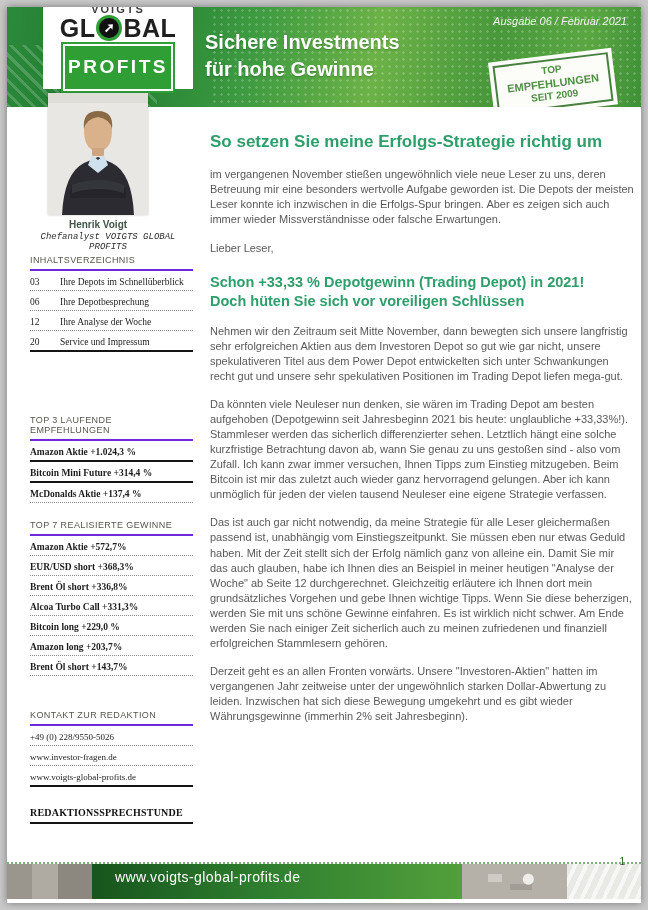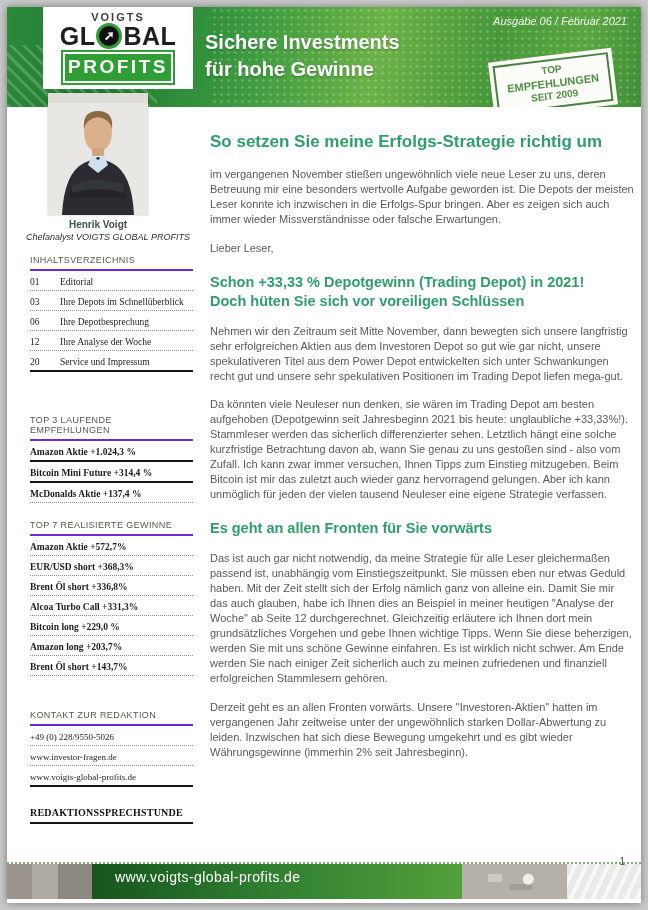--- a/index.html
+++ b/index.html
@@ -34,21 +34,21 @@
   }
   .logo-voigts{font-size:11px;letter-spacing:2px;color:#3f3f3f;font-weight:bold;line-height:1.1;}
   .logo-global{font-size:25px;font-weight:800;color:#1f1f1f;letter-spacing:.5px;line-height:1.05;display:flex;align-items:center;}
   .logo-o{
     width:20px;height:20px;border-radius:50%;background:#111;color:#fff;
     display:inline-flex;align-items:center;justify-content:center;
     font-size:13px;font-weight:bold;margin:0 1px;border:3px solid #2f9e35;box-sizing:content-box;
   }
   .logo-profits{
     background:#2f9e35;color:#fff;font-weight:700;font-size:19px;letter-spacing:2.5px;
-    padding:4px 5px;line-height:1.2;box-shadow:inset 0 0 0 2px #fff;border:2px solid #2f9e35;margin-top:1px;
+    padding:12px 5px;line-height:1.2;box-shadow:inset 0 0 0 2px #fff;border:2px solid #2f9e35;margin-top:1px;
   }
   .header-title{
     position:absolute;left:198px;top:22px;color:#fff;font-size:20px;font-weight:700;
     line-height:1.35;white-space:pre-line;text-shadow:0 1px 2px rgba(0,0,0,.25);z-index:2;
   }
   .issue{position:absolute;right:14px;top:8px;color:#eff6ec;font-style:italic;font-size:11px;z-index:2;}
   .stamp{
     position:absolute;right:30px;top:52px;transform:rotate(-7deg);
     background:#fcfcf8;border:2px solid #47813f;box-shadow:0 0 0 4px #fcfcf8,1px 2px 5px rgba(0,0,0,.35);
     padding:3px 10px;text-align:center;color:#4f8f45;font-weight:700;z-index:4;line-height:1.25;
@@ -56,21 +56,21 @@
   .stamp div{white-space:nowrap;}
   .stamp-l1{font-size:10px;}.stamp-l2{font-size:11px;}.stamp-l3{font-size:10px;}
   
   .analyst-photo{
     position:absolute;left:41px;top:86px;width:100px;height:122px;
     background:#e9e7e3;z-index:5;overflow:hidden;box-shadow:0 0 2px rgba(0,0,0,.25);
   }
   .analyst-name{position:absolute;left:31px;top:212px;width:120px;text-align:center;
     font-size:10px;font-weight:700;color:#3f5446;}
   .analyst-role{position:absolute;left:16px;top:225px;width:170px;text-align:center;
-    font-family:Liberation Sans, sans-serif;font-style:italic;font-size:9px;color:#2e2e2e;}
+    font-family:Liberation Mono, monospace;font-style:italic;font-size:9px;color:#2e2e2e;}
   
   .sb{position:absolute;left:23px;width:163px;}
   .sb-title{
     font-size:9px;color:#56564d;letter-spacing:.4px;padding-bottom:4px;
     border-bottom:2px solid #6d28d9;
   }
   .sb-row{
     font-family:"Liberation Serif",serif;font-size:9.5px;color:#1c1c1c;
     padding:6px 0 3px;border-bottom:1px dotted #8a8a8a;display:flex;
   }
@@ -150,24 +150,20 @@
       <path d="M22 95 l56 0 0 10 -56 0z" fill="#24242a"></path>
       <path d="M24 92 q26 -10 52 0 l0 8 q-26 -8 -52 0z" fill="#35353c"></path>
     </svg>
   </div>
   <div class="analyst-name">Henrik Voigt</div>
   <div class="analyst-role">Chefanalyst VOIGTS GLOBAL PROFITS</div>
 
   <div class="sb toc" style="top:248px">
     <div class="sb-title">INHALTSVERZEICHNIS</div>
 
-      <div class="sb-row">
-        <span class="num">01</span>
-        <span>Editorial</span>
-      </div>
 
       <div class="sb-row">
         <span class="num">03</span>
         <span>Ihre Depots im Schnellüberblick</span>
       </div>
 
       <div class="sb-row">
         <span class="num">06</span>
         <span>Ihre Depotbesprechung</span>
       </div>
@@ -252,21 +248,20 @@
   </div>
 
   <div class="article">
       <div class="blk-h1">So setzen Sie meine Erfolgs-Strategie richtig um</div>
       <div class="blk-p">im vergangenen November stießen ungewöhnlich viele neue Leser zu uns, deren Betreuung mir eine besonders wertvolle Aufgabe geworden ist. Die Depots der meisten Leser konnte ich inzwischen in die Erfolgs-Spur bringen. Aber es zeigen sich auch immer wieder Missverständnisse oder falsche Erwartungen.</div>
       <div class="blk-p">Lieber Leser,</div>
       <div class="blk-h2">Schon +33,33 % Depotgewinn (Trading Depot) in 2021!
 Doch hüten Sie sich vor voreiligen Schlüssen</div>
       <div class="blk-p">Nehmen wir den Zeitraum seit Mitte November, dann bewegten sich unsere langfristig sehr erfolgreichen Aktien aus dem Investoren Depot so gut wie gar nicht, unsere spekulativeren Titel aus dem Power Depot entwickelten sich unter Schwankungen recht gut und unsere sehr spekulativen Positionen im Trading Depot liefen mega-gut.</div>
       <div class="blk-p">Da könnten viele Neuleser nun denken, sie wären im Trading Depot am besten aufgehoben (Depotgewinn seit Jahresbeginn 2021 bis heute: unglaubliche +33,33%!). Stammleser werden das sicherlich differenzierter sehen. Letztlich hängt eine solche kurzfristige Betrachtung davon ab, wann Sie genau zu uns gestoßen sind - also vom Zufall. Ich kann zwar immer versuchen, Ihnen Tipps zum Einstieg mitzugeben. Beim Bitcoin ist mir das zuletzt auch wieder ganz hervorragend gelungen. Aber ich kann unmöglich für jeden der vielen tausend Neuleser eine eigene Strategie verfassen.</div>
-      <div class="blk-h2">Es geht an allen Fronten für Sie vorwärts</div>
       <div class="blk-p">Das ist auch gar nicht notwendig, da meine Strategie für alle Leser gleichermaßen passend ist, unabhängig vom Einstiegszeitpunkt. Sie müssen eben nur etwas Geduld haben. Mit der Zeit stellt sich der Erfolg nämlich ganz von alleine ein. Damit Sie mir das auch glauben, habe ich Ihnen dies an Beispiel in meiner heutigen "Analyse der Woche" ab Seite 12 durchgerechnet. Gleichzeitig erläutere ich Ihnen dort mein grundsätzliches Vorgehen und gebe Ihnen wichtige Tipps. Wenn Sie diese beherzigen, werden Sie mit uns schöne Gewinne einfahren. Es ist wirklich nicht schwer. Am Ende werden Sie nach einiger Zeit sicherlich auch zu meinen zufriedenen und finanziell erfolgreichen Stammlesern gehören.</div>
       <div class="blk-p">Derzeit geht es an allen Fronten vorwärts. Unsere "Investoren-Aktien" hatten im vergangenen Jahr zeitweise unter der ungewöhnlich starken Dollar-Abwertung zu leiden. Inzwischen hat sich diese Bewegung umgekehrt und es gibt wieder Währungsgewinne (immerhin 2% seit Jahresbeginn).</div>
     </div>
 
   <div class="footer">
     <div class="f-left"></div>
     <div class="f-green"></div>
     <div class="f-circuit"></div>
     <div class="f-stripes"></div>
   </div>

